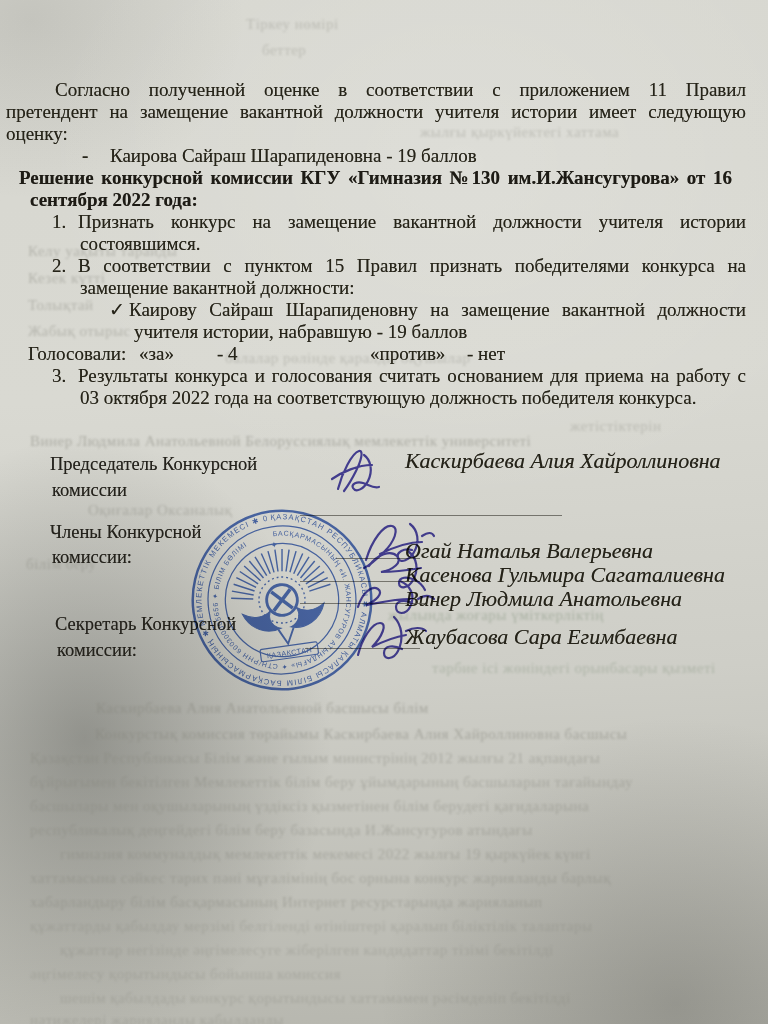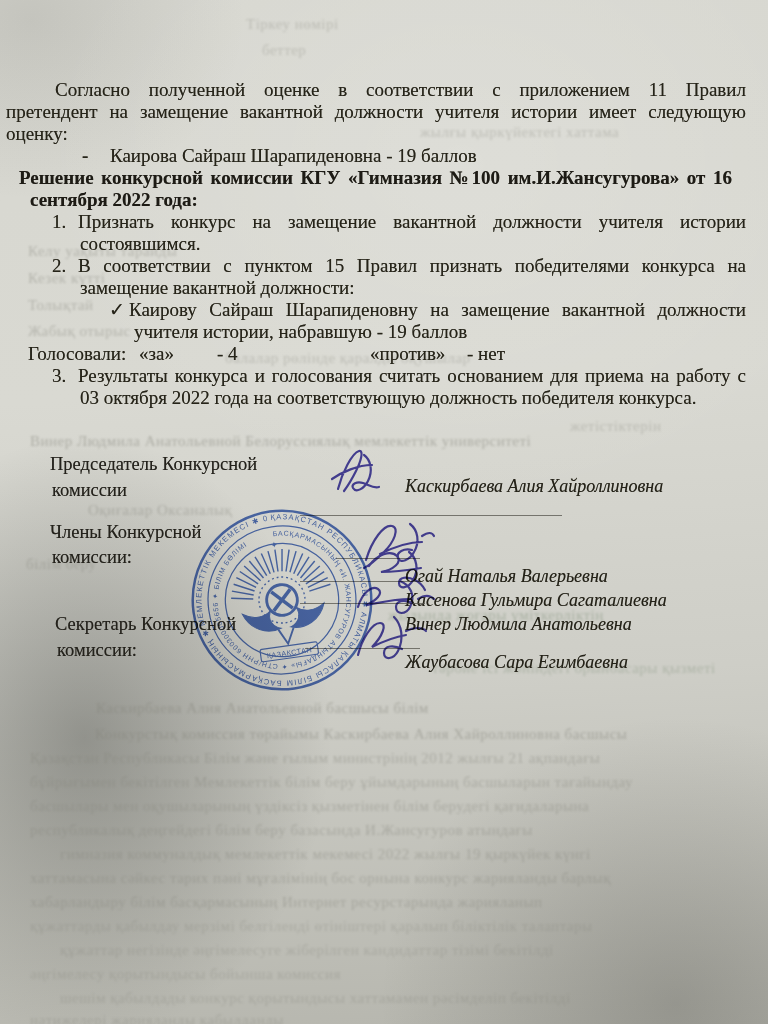--- a/index.html
+++ b/index.html
@@ -15,22 +15,22 @@
   }
   .doc{position:absolute; left:6px; top:79px; width:740px; color:#262419;
        font-size:19px; line-height:22px; text-shadow:0 0 .5px rgba(40,37,28,.55);}
   .row{position:relative; height:22px; white-space:nowrap;}
   .j{text-align:justify; text-align-last:justify; white-space:normal;}
   .num{position:absolute; top:0;}
   .b{font-weight:bold; color:#1d1b15;}
   .indent1{text-indent:49px;}
   .sigtext{position:absolute; color:#24221c; font-size:18.5px; line-height:24px;
            text-shadow:0 0 .5px rgba(40,37,28,.5); white-space:nowrap;}
-  .name{position:absolute; font-style:italic; font-size:18px; color:#242218;
-        white-space:nowrap; text-shadow:0 0 .5px rgba(40,37,28,.5);margin-top:28px;}
+  .name{position:absolute; font-style:italic; font-size:22px; color:#242218;
+        white-space:nowrap; text-shadow:0 0 .5px rgba(40,37,28,.5);}
   .sline{position:absolute; height:1.4px; background:#56544c; opacity:.75;}
   .bleed{position:absolute; font-size:15px; color:#84847b; opacity:.42;
          filter:blur(.9px); white-space:nowrap; overflow:hidden; letter-spacing:.5px;}
   .bleed.g{color:#84937e;}
   .bleed.hi{opacity:.5;}
   .bleed.lo{opacity:.34;}
   .stamp{position:absolute; left:186px; top:504px; width:192px; height:192px;
          transform:rotate(-8deg); opacity:.88; mix-blend-mode:multiply;}
   .inkset{position:absolute; left:280px; top:425px; width:200px; height:270px;
           mix-blend-mode:multiply;}
@@ -71,21 +71,21 @@
   <div class="bleed lo" style="left:30px;top:1012px;max-width:580px;">нәтижелері жарияланды қабылданды</div>
 
   <div class="doc">
     <div class="row j indent1">Согласно полученной оценке в соответствии с приложением 11 Правил</div>
     <div class="row j">претендент на замещение вакантной должности учителя истории имеет следующую</div>
     <div class="row">оценку:</div>
     <div class="row">
       <span class="num" style="left:76px;font-weight:bold;">-</span>
       <span style="margin-left:104px;">Каирова Сайраш Шарапиденовна - 19 баллов</span>
     </div>
-    <div class="row j b" style="margin-left:13px;width:713px;">Решение конкурсной комиссии КГУ «Гимназия №100 им.И.Жансугурова» от 16</div>
+    <div class="row j b" style="margin-left:13px;width:713px;">Решение конкурсной комиссии КГУ «Гимназия №130 им.И.Жансугурова» от 16</div>
     <div class="row b" style="margin-left:24px;">сентября 2022 года:</div>
 
     <div class="row j" style="padding-left:72px;width:668px;box-sizing:content-box;">
       <span class="num" style="left:46px;">1.</span><span>Признать конкурс на замещение вакантной должности учителя истории</span>
     </div>
     <div class="row" style="padding-left:74px;">состоявшимся.</div>
 
     <div class="row j" style="padding-left:72px;width:668px;box-sizing:content-box;">
       <span class="num" style="left:46px;">2.</span><span>В соответствии с пунктом 15 Правил признать победителями конкурса на</span>
     </div>

